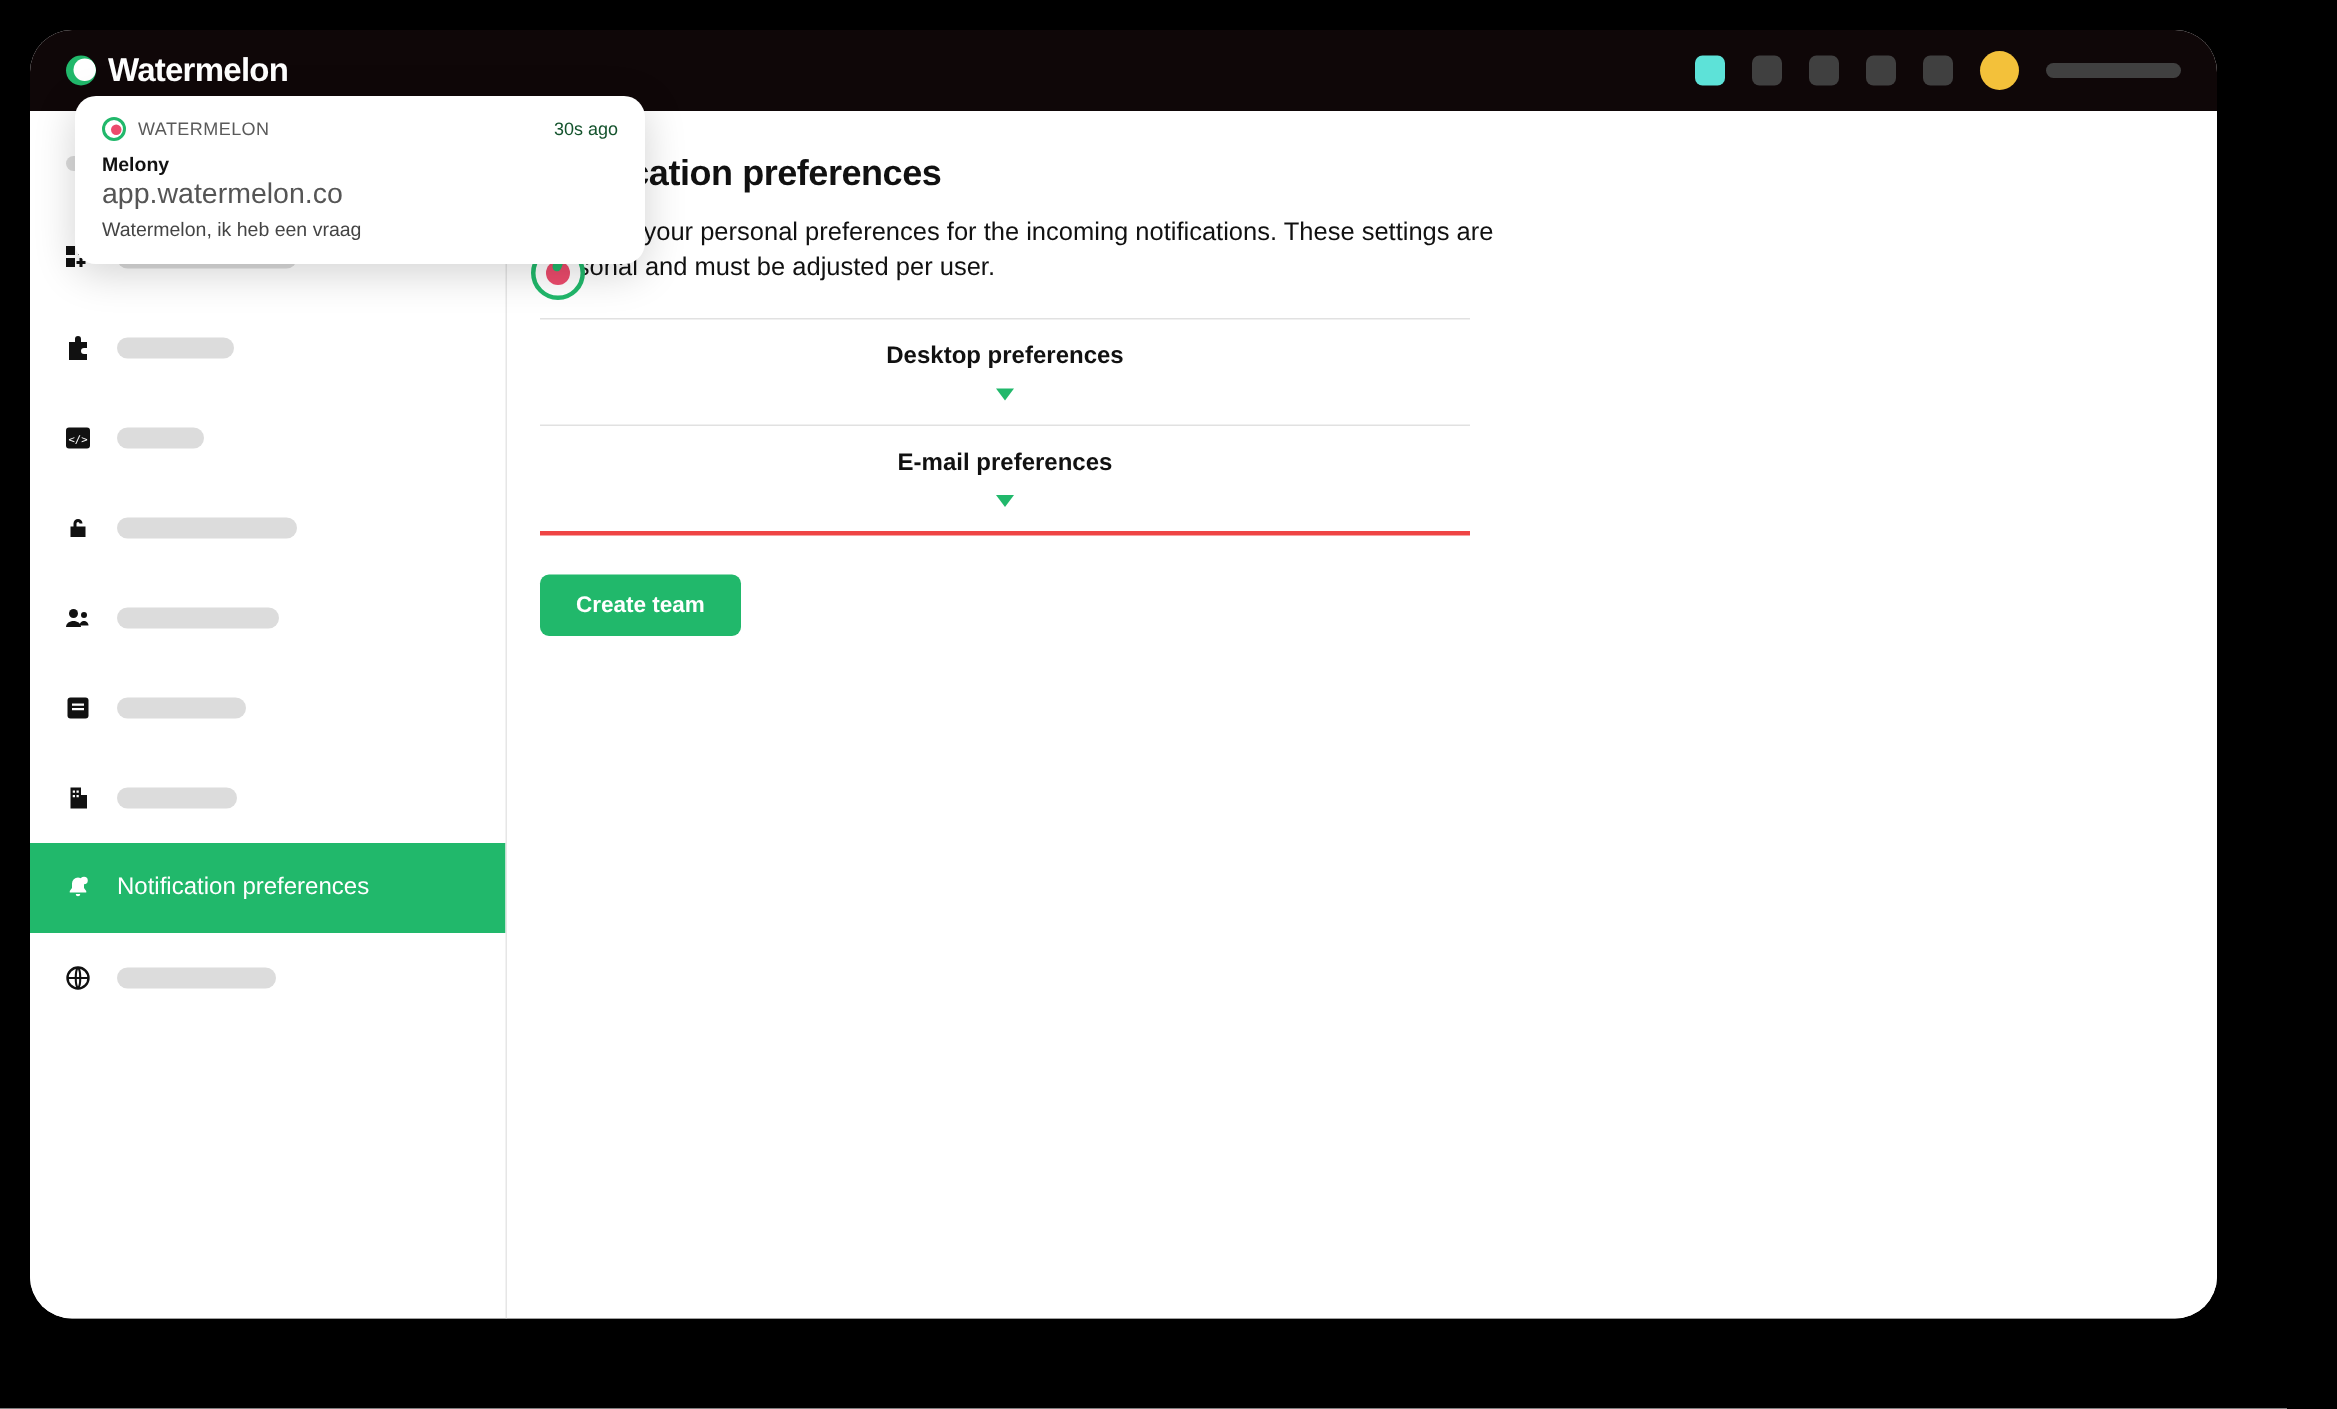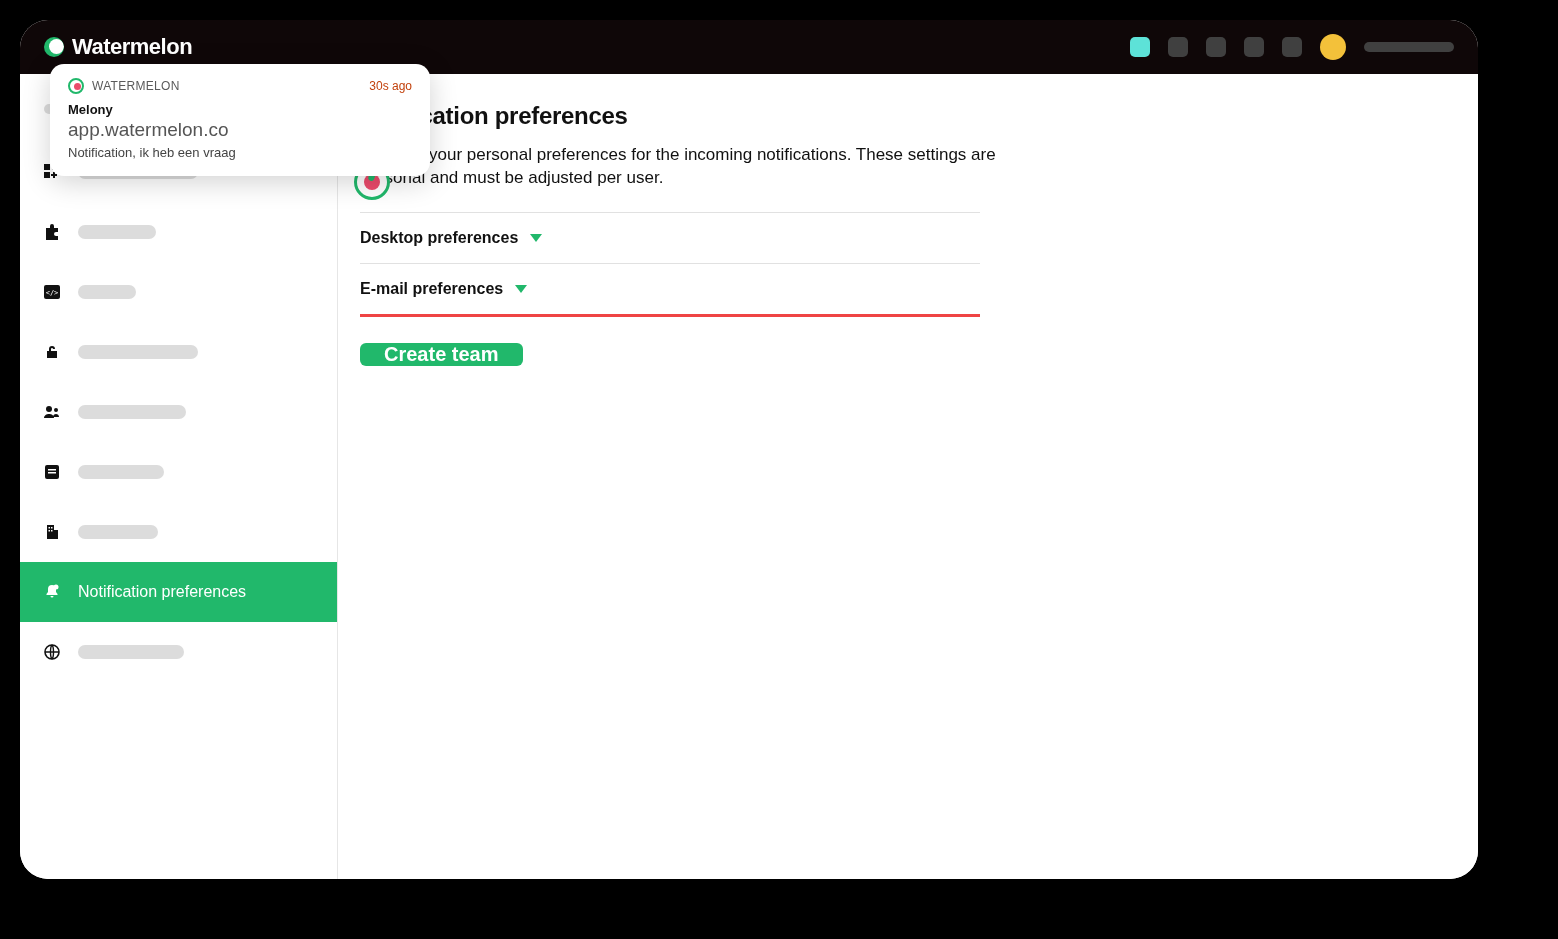--- a/index.html
+++ b/index.html
@@ -134,42 +134,43 @@
     margin-bottom: 22px;
   }
   .pref-section {
     border-top: 1px solid #e1e1e1;
     padding: 16px 0;
     display: flex;
     align-items: center;
     gap: 12px;
     width: 620px;
     cursor: pointer;
+    flex-direction: column;
   }
   .pref-section:last-of-type {
     border-bottom: 3px solid #ef4444;
   }
   .pref-label {
     font-weight: 700;
     font-size: 16px;
   }
   .caret {
     width: 0; height: 0;
     border-left: 6px solid transparent;
     border-right: 6px solid transparent;
     border-top: 8px solid #21b86b;
   }
   .primary-btn {
     margin-top: 26px;
     background: #21b86b;
     color: #fff;
     border: none;
-    padding: 0 24px;
+    padding: 12px 24px;
     border-radius: 6px;
-    font-size: 20px;
+    font-size: 15px;
     font-weight: 700;
     cursor: pointer;
   }
   
   .notif-toast {
     position: absolute;
     top: 44px;
     left: 30px;
     width: 380px;
     background: #fff;
@@ -200,21 +201,21 @@
     background:#ec4b6c;
     border-radius:50%;
     top:3px;left:4px;
   }
   .toast-app-name {
     font-size: 12px;
     color: #5a5a5a;
     letter-spacing: 0.3px;
   }
   .toast-time {
-    font-size: 12px; color: #c2410c;
+    font-size: 12px; color: #14532d;
   }
   .toast-sender {
     font-size: 13px; font-weight: 700; color:#111;
   }
   .toast-domain {
     font-size: 19px; color:#555; margin-top:2px;
   }
   .toast-msg {
     font-size: 13px; color:#444; margin-top:4px;
   }
@@ -394,16 +395,16 @@
   <div class="notif-toast">
     <div class="toast-top">
       <div class="toast-app-left">
         <span class="toast-app-icon"></span>
         <span class="toast-app-name">WATERMELON</span>
       </div>
       <span class="toast-time">30s ago</span>
     </div>
     <div class="toast-sender">Melony</div>
     <div class="toast-domain">app.watermelon.co</div>
-    <div class="toast-msg">Notification, ik heb een vraag</div>
+    <div class="toast-msg">Watermelon, ik heb een vraag</div>
   </div>
 
 </div>
 
 </body></html>

